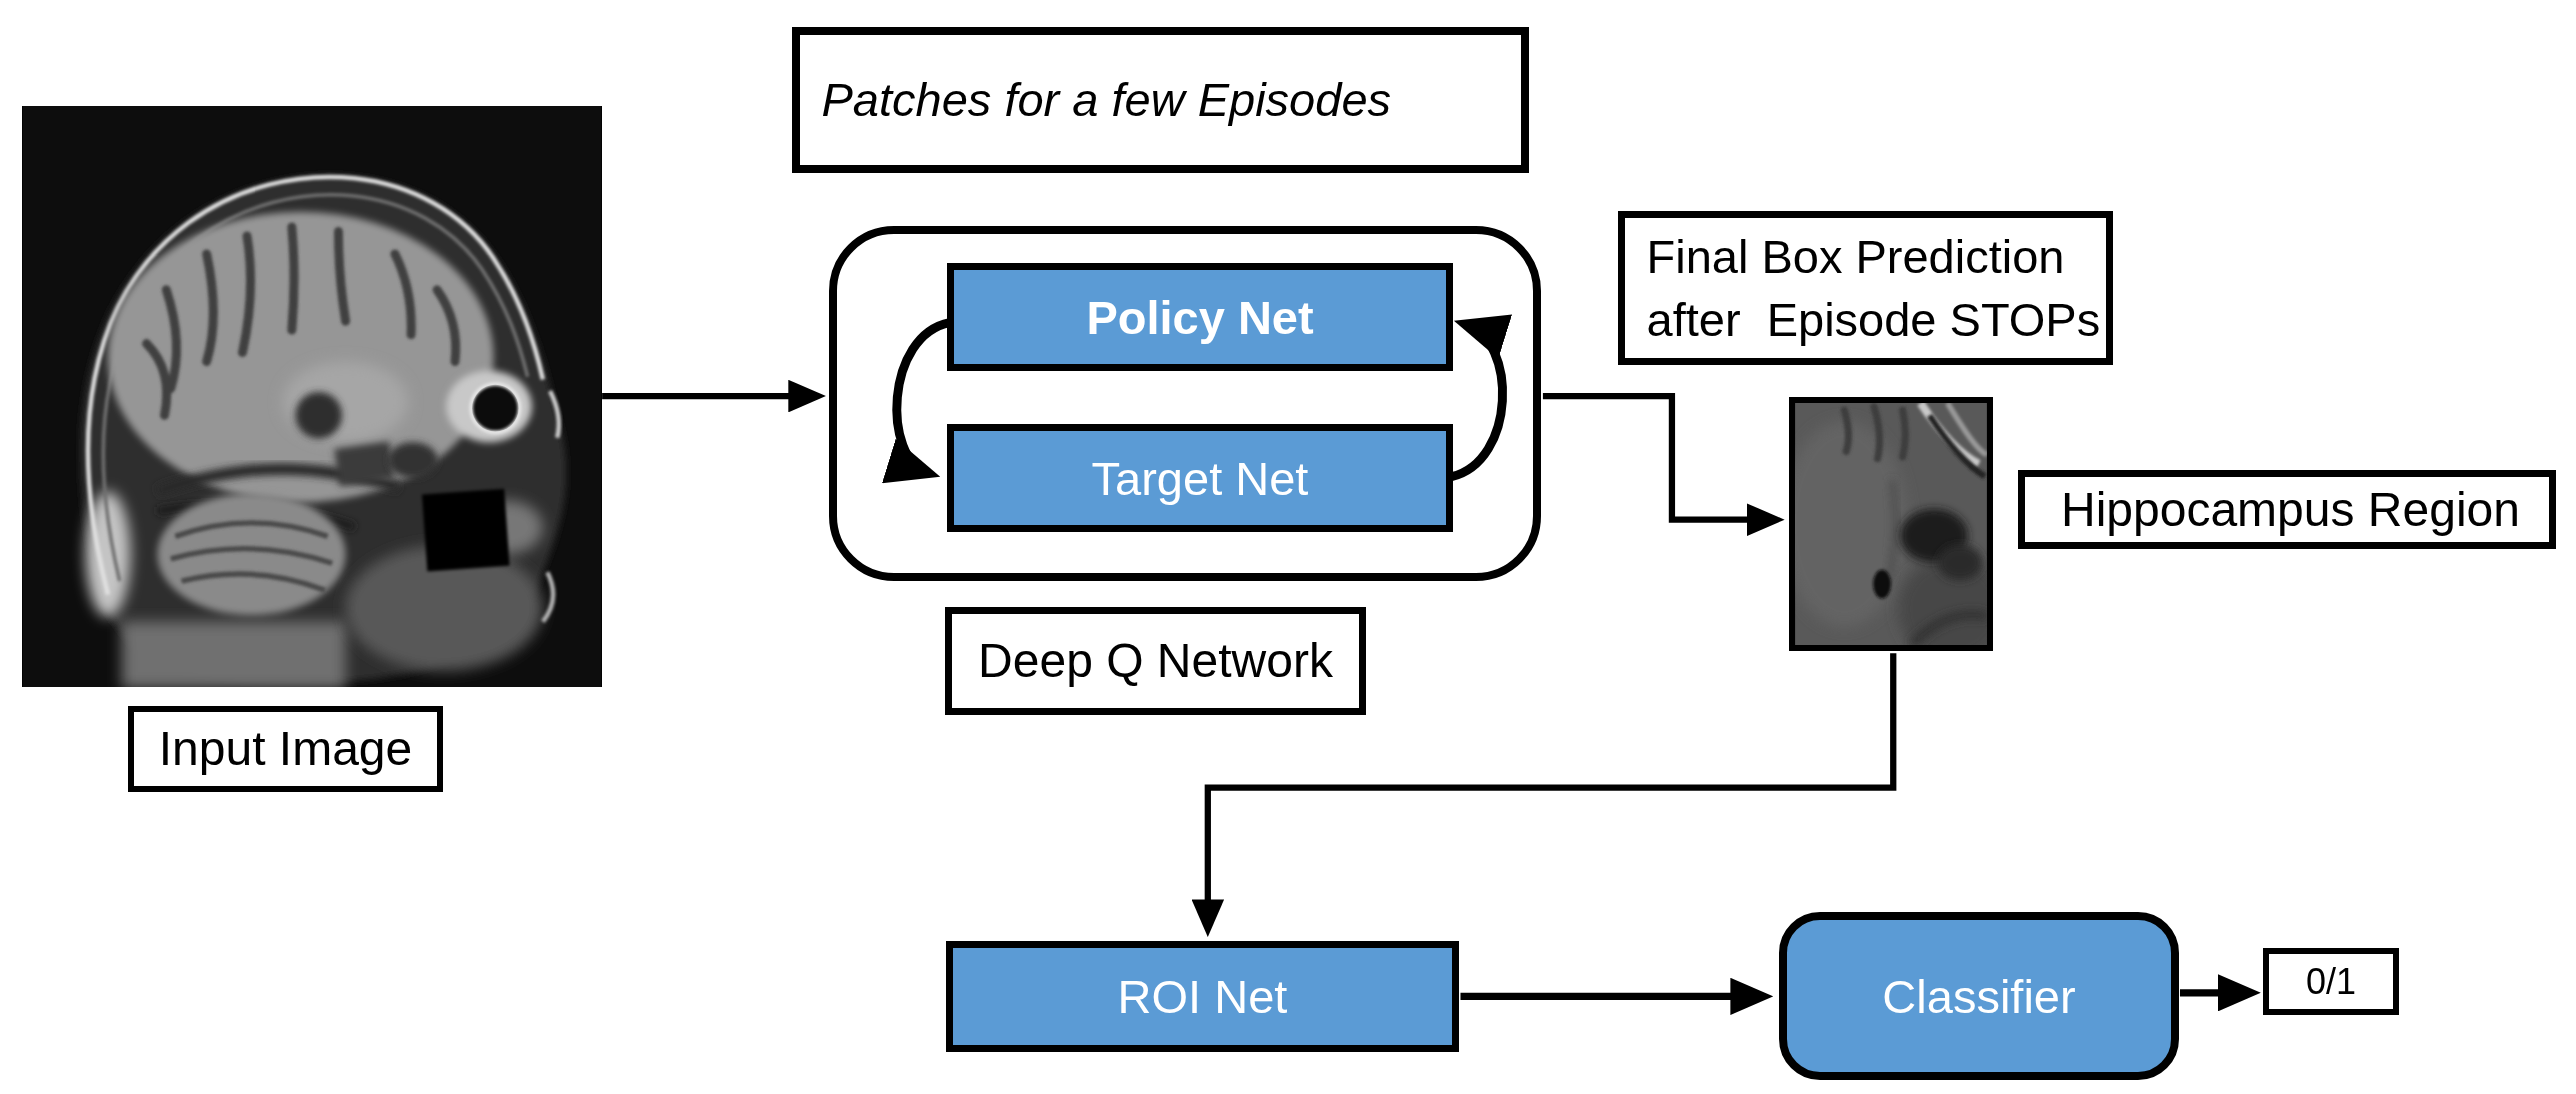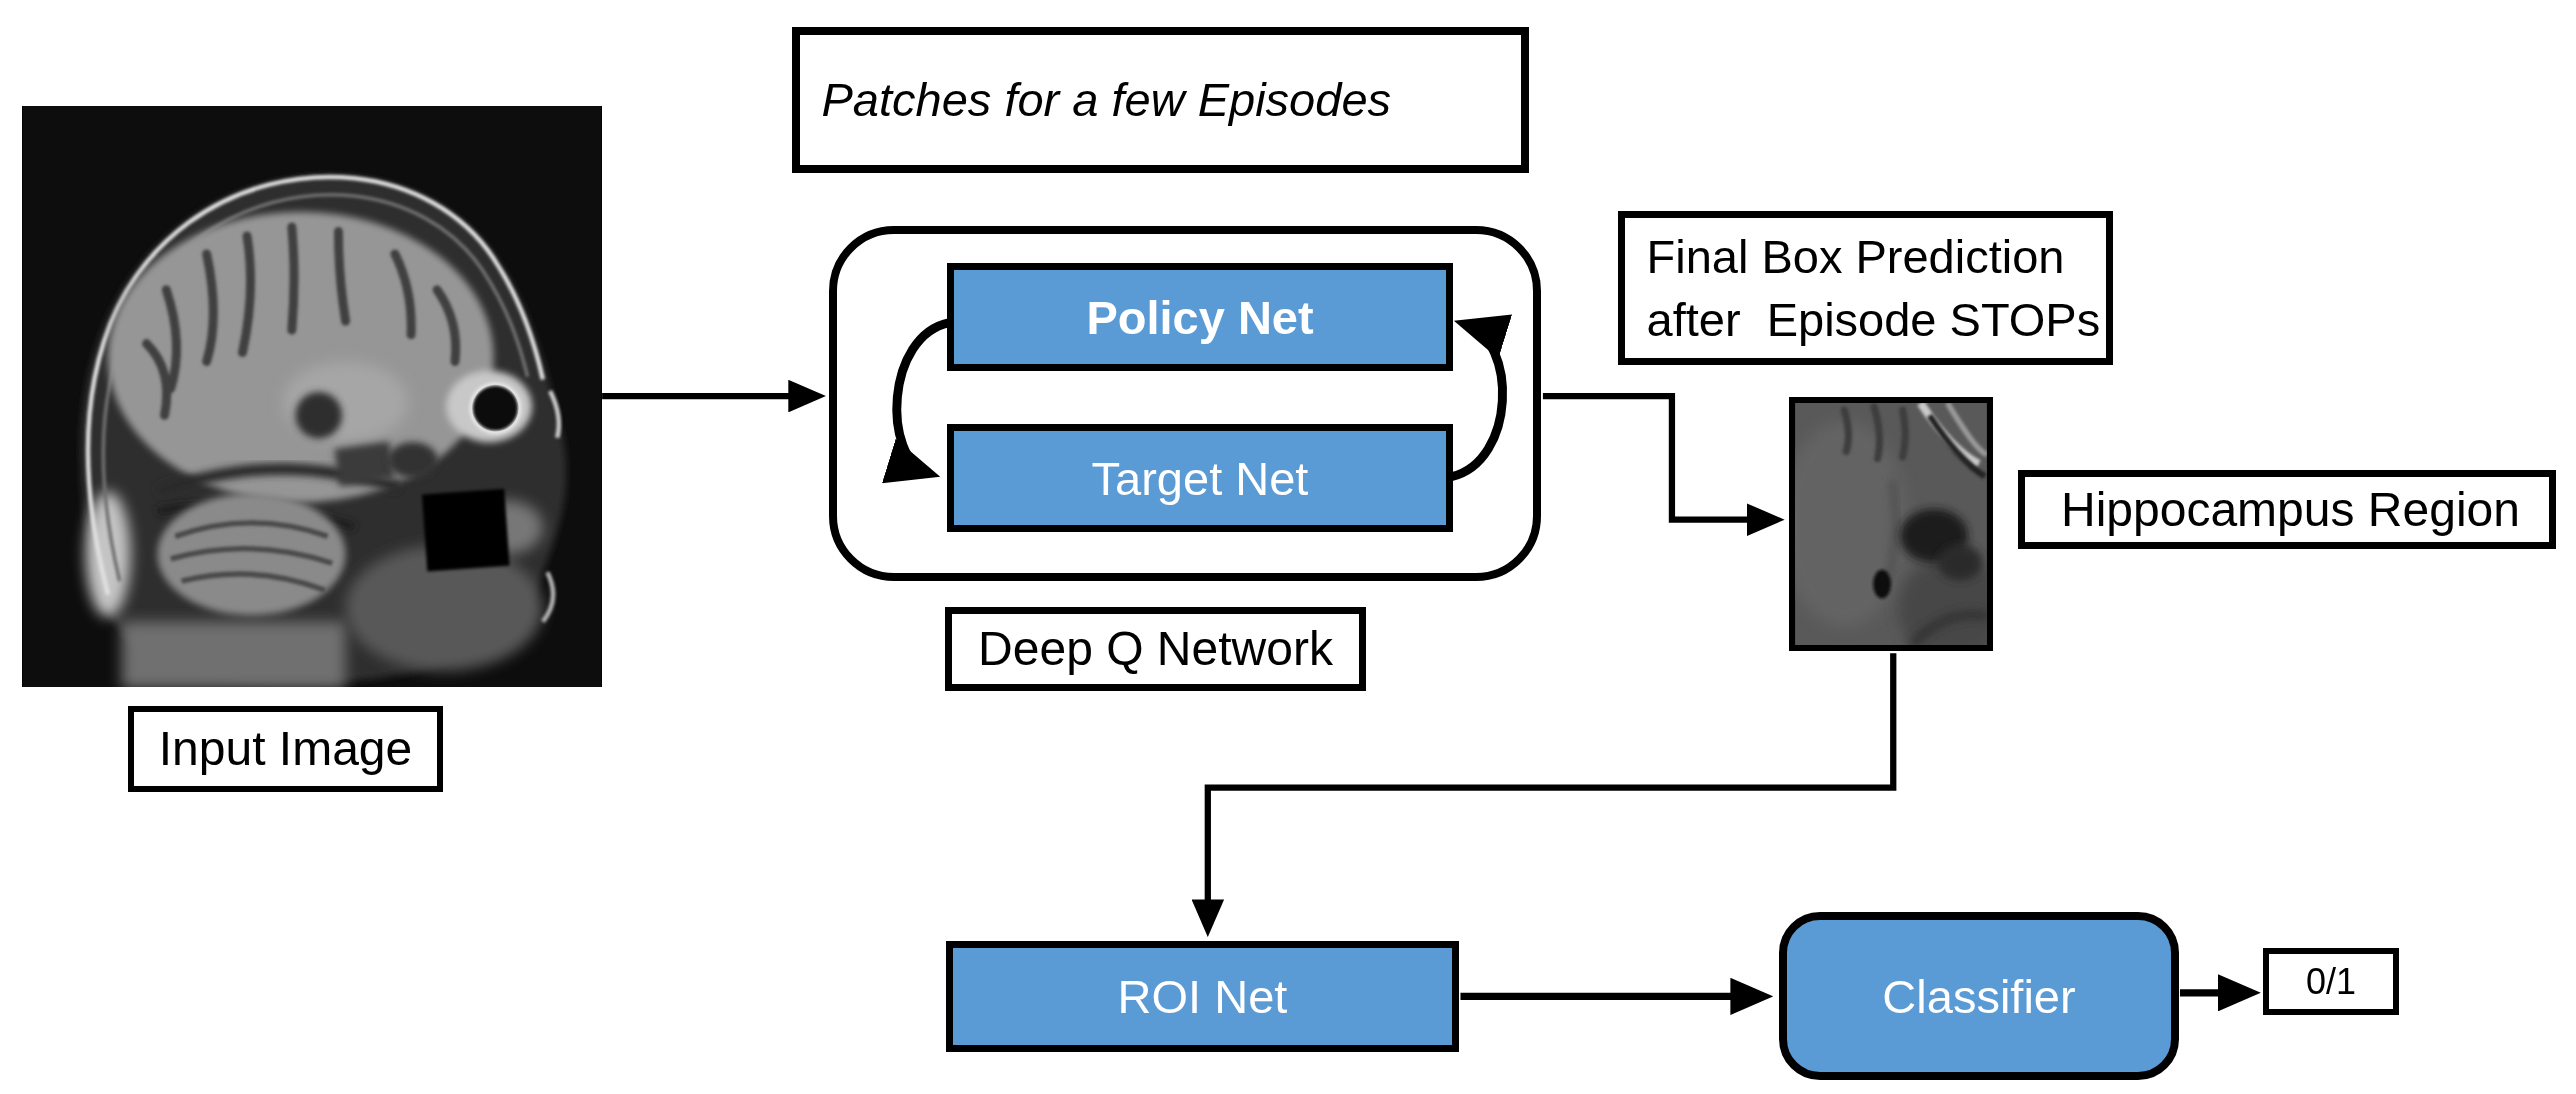--- a/index.html
+++ b/index.html
@@ -100,21 +100,21 @@
   <div class="abs dqn-container" style="left:829px;top:226px;width:712px;height:355px;"></div>
 
   <div class="abs bluenode" style="left:947px;top:263px;width:506px;height:108px;font-weight:bold;">
     <span>Policy Net</span>
   </div>
 
   <div class="abs bluenode" style="left:947px;top:424px;width:506px;height:108px;">
     <span>Target Net</span>
   </div>
 
-  <div class="abs labelbox" style="left:945px;top:607px;width:421px;height:84px;">
+  <div class="abs labelbox" style="left:945px;top:607px;width:421px;height:108px;">
     <span>Deep Q Network</span>
   </div>
 
   <div class="abs note" style="left:1618px;top:211px;width:495px;height:154px;border-width:7.2px;">
     <div class="ln">Final Box Prediction</div>
     <div class="ln">after  Episode STOPs</div>
   </div>
 
   <div class="abs imgframe" style="left:1789px;top:397px;width:204px;height:254px;">
     <svg width="192" height="242" viewBox="0 0 214 270" xmlns="http://www.w3.org/2000/svg">

